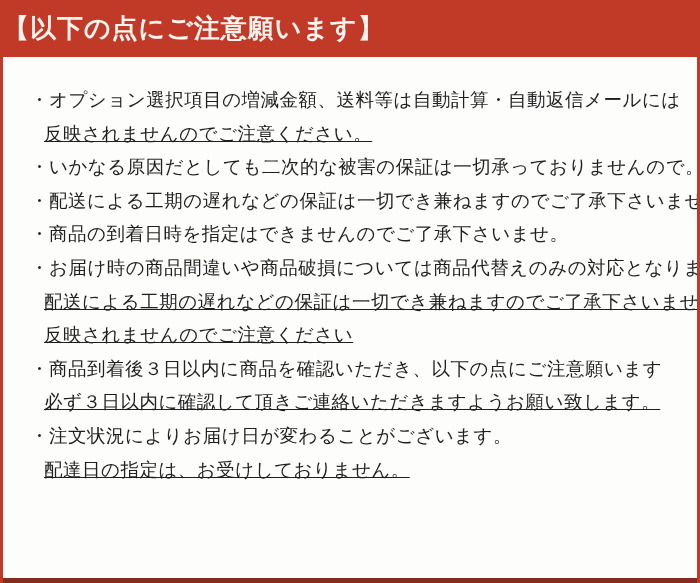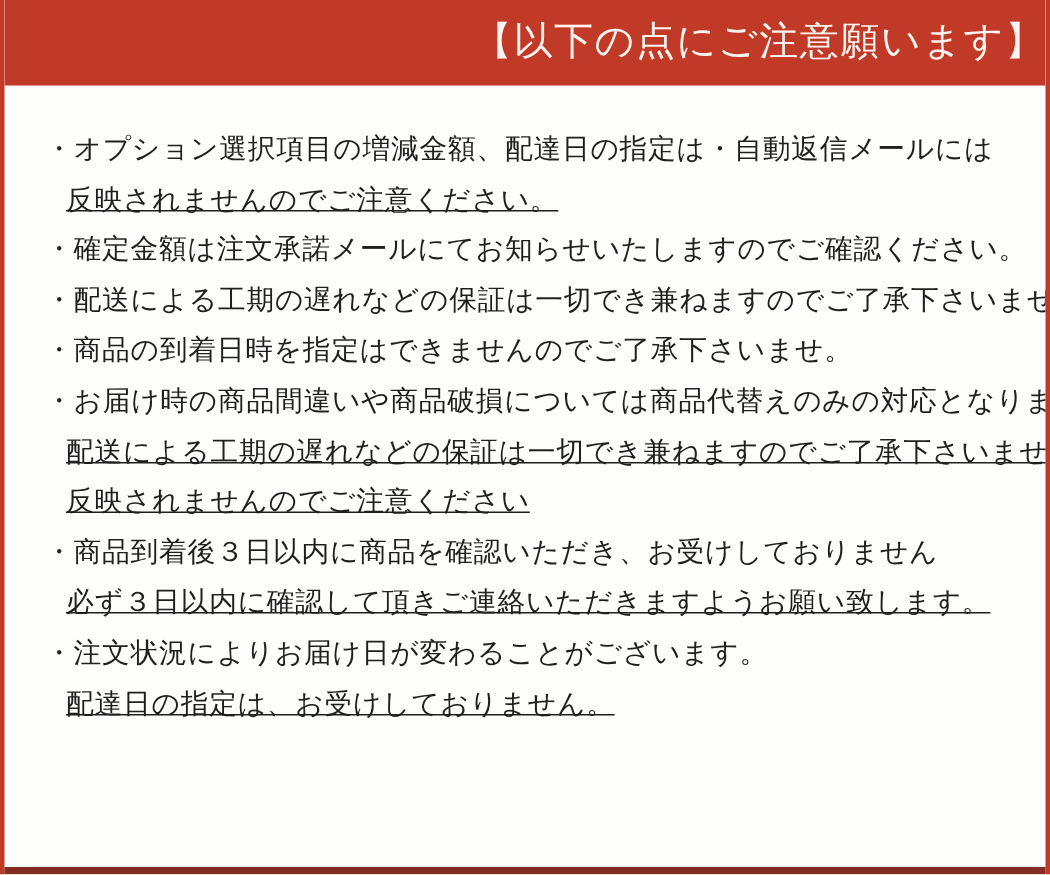--- a/index.html
+++ b/index.html
@@ -17,22 +17,22 @@
     border-left: 3px solid var(--accent, #c13a28);
     border-right: 3px solid var(--accent, #c13a28);
     overflow: hidden;
   }
   .header {
     width: 100%;
     height: 57px;
     background: var(--accent, #c13a28);
     color: var(--header-text, #fdf3ef);
     font-size: 26px;
-    font-weight: normal;
-    text-align: right;
+    font-weight: bold;
+    text-align: left;
     line-height: 57px;
     letter-spacing: 1px;
   }
   .notice-list {
     padding: 26px 18px 0 27px;
     color: var(--text, #1f1f1f);
     font-size: 18.5px;
     letter-spacing: 0.5px;
   }
   .line {
@@ -53,28 +53,28 @@
     background: var(--bottom-bar, #832c20);
   }
 </style>
 </head>
 <body>
 
 <div class="page" style="--accent: #c13a28; --bottom-bar: #832c20; --header-text: #fdf3ef; --text: #1f1f1f; --bg: #fdfdfc;">
   <div class="header">【以下の点にご注意願います】</div>
 
   <div class="notice-list">
-      <div class="line">・オプション選択項目の増減金額、配達日の指定は・自動返信メールには</div>
+      <div class="line">・オプション選択項目の増減金額、送料等は自動計算・自動返信メールには</div>
       <div class="line cont">反映されませんのでご注意ください。</div>
-      <div class="line">・確定金額は注文承諾メールにてお知らせいたしますのでご確認ください。</div>
+      <div class="line">・いかなる原因だとしても二次的な被害の保証は一切承っておりませんので。</div>
       <div class="line">・配送による工期の遅れなどの保証は一切でき兼ねますのでご了承下さいませ。</div>
       <div class="line">・商品の到着日時を指定はできませんのでご了承下さいませ。</div>
       <div class="line">・お届け時の商品間違いや商品破損については商品代替えのみの対応となります。</div>
       <div class="line cont">配送による工期の遅れなどの保証は一切でき兼ねますのでご了承下さいませ</div>
       <div class="line cont">反映されませんのでご注意ください</div>
-      <div class="line">・商品到着後３日以内に商品を確認いただき、お受けしておりません</div>
+      <div class="line">・商品到着後３日以内に商品を確認いただき、以下の点にご注意願います</div>
       <div class="line cont">必ず３日以内に確認して頂きご連絡いただきますようお願い致します。</div>
       <div class="line">・注文状況によりお届け日が変わることがございます。</div>
       <div class="line cont">配達日の指定は、お受けしておりません。</div>
     </div>
 
   <div class="bottom-bar"></div>
 </div>
 
 </body></html>

